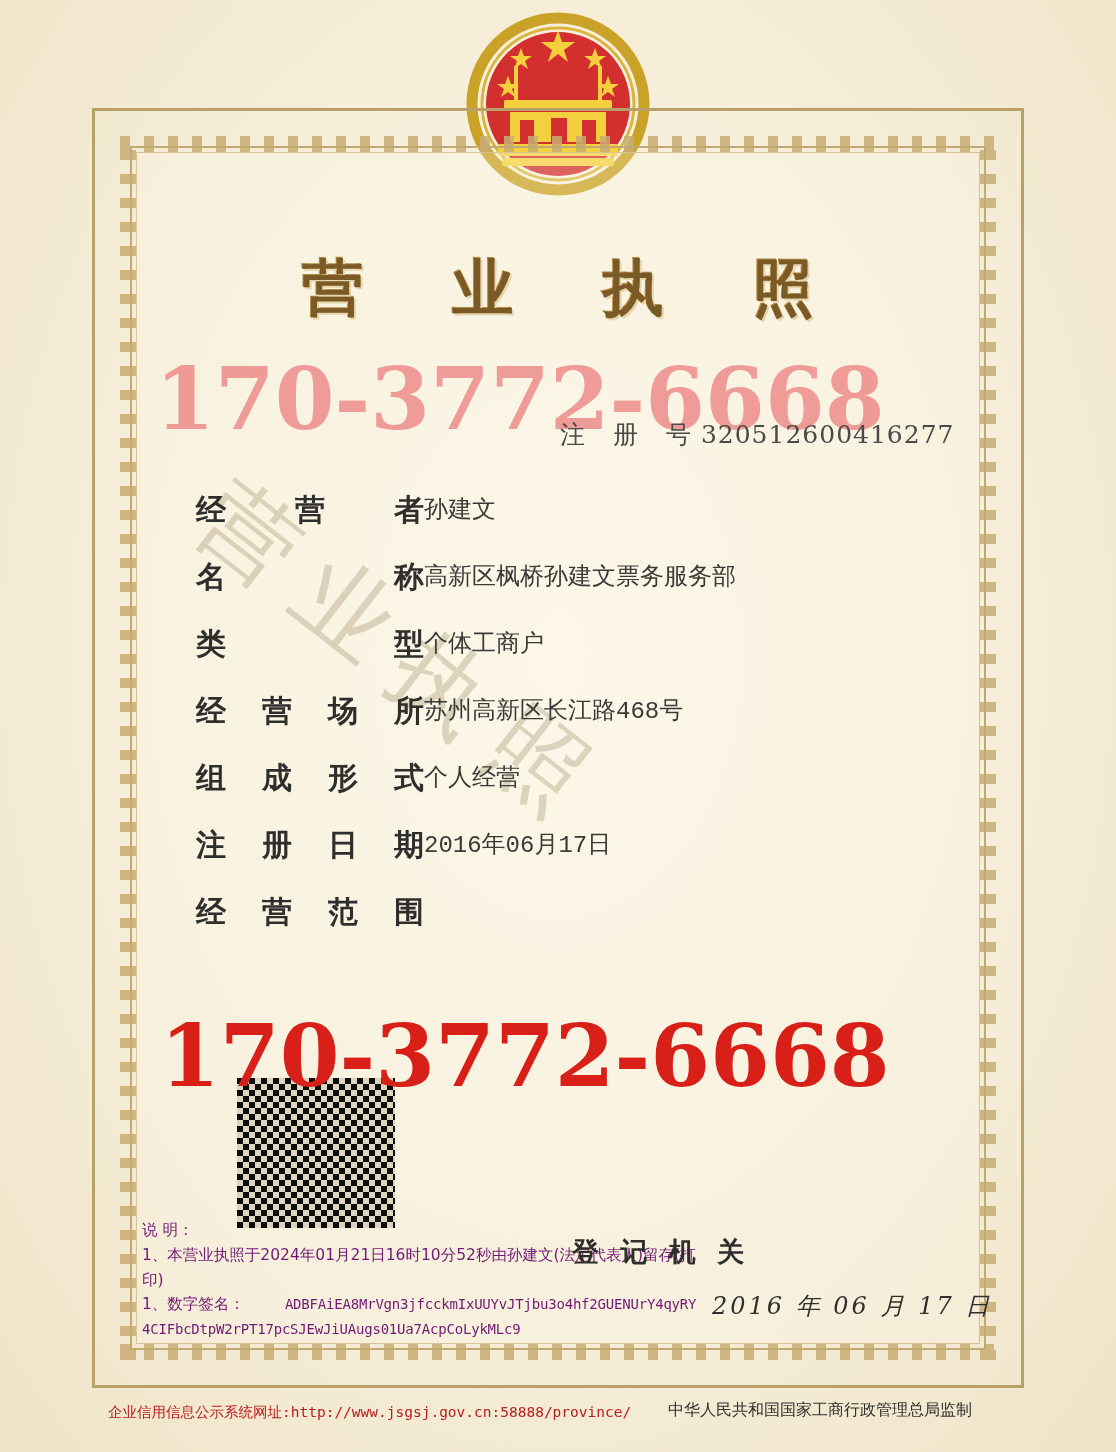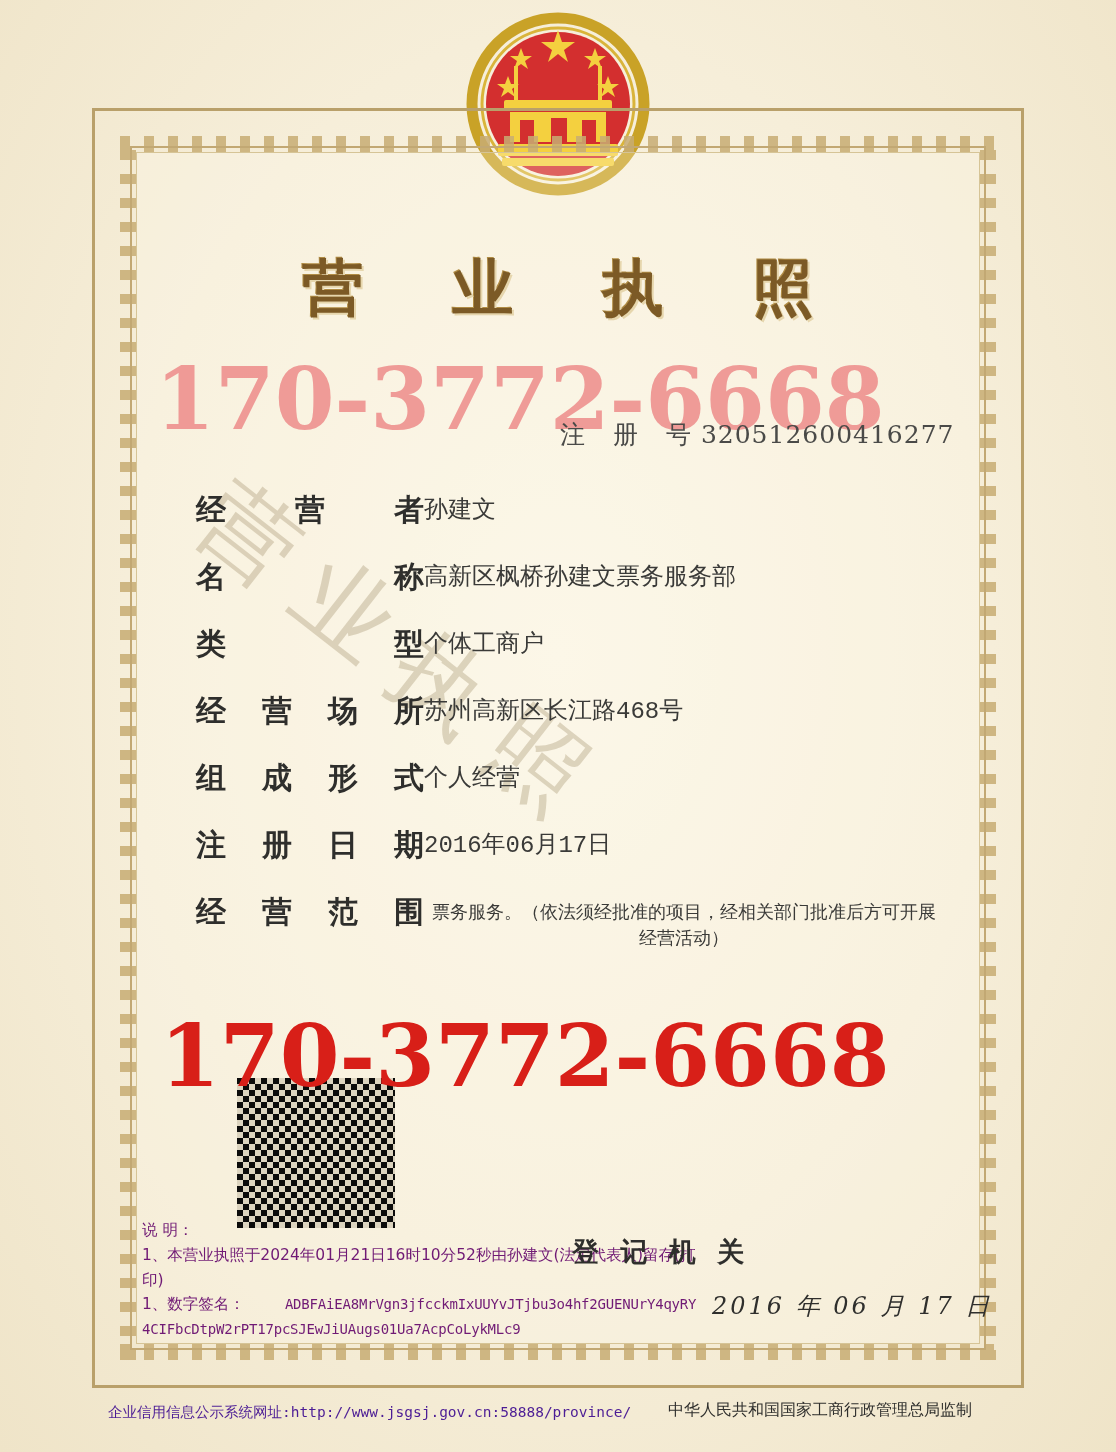--- a/index.html
+++ b/index.html
@@ -257,21 +257,21 @@
     font-style: italic;
   }
 
   
   .bottom-left {
     position: absolute;
     left: 108px;
     top: 1403px;
     font-family: "DejaVu Sans Mono", monospace;
     font-size: 14.5px;
-    color: #4c1d95;
+    color: #b91c1c;
   }
   .bottom-right {
     position: absolute;
     left: 668px;
     top: 1400px;
     font-family: "DejaVu Sans", sans-serif;
     font-size: 16px;
     color: #2f2f2d;
   }
 </style>
@@ -387,21 +387,20 @@
       <div class="f-value">2016年06月17日</div>
     </div>
 
     <div class="row">
       <div class="f-label">
         <span>经</span>
         <span>营</span>
         <span>范</span>
         <span>围</span>
       </div>
-      <div class="f-value small">票务服务。（依法须经批准的项目，经相关部门批准后方可开展经营活动）</div>
     </div>
 
   </div>
 
   <div class="qr"></div>
 
   <div class="phone-bottom">170-3772-6668</div>
 
   <div class="notes">
     <div>说 明：</div>

